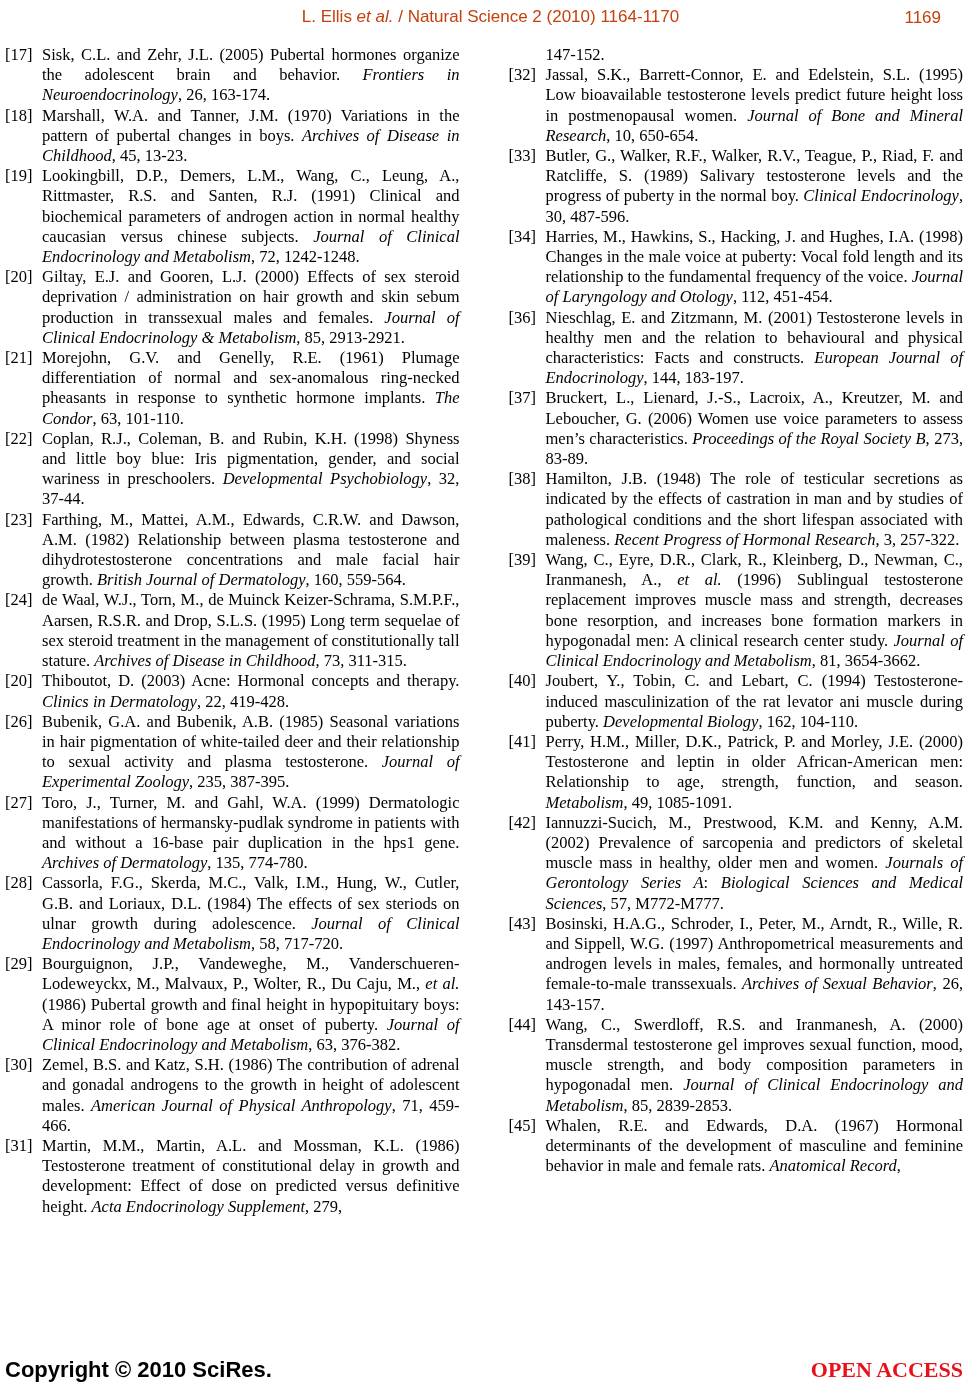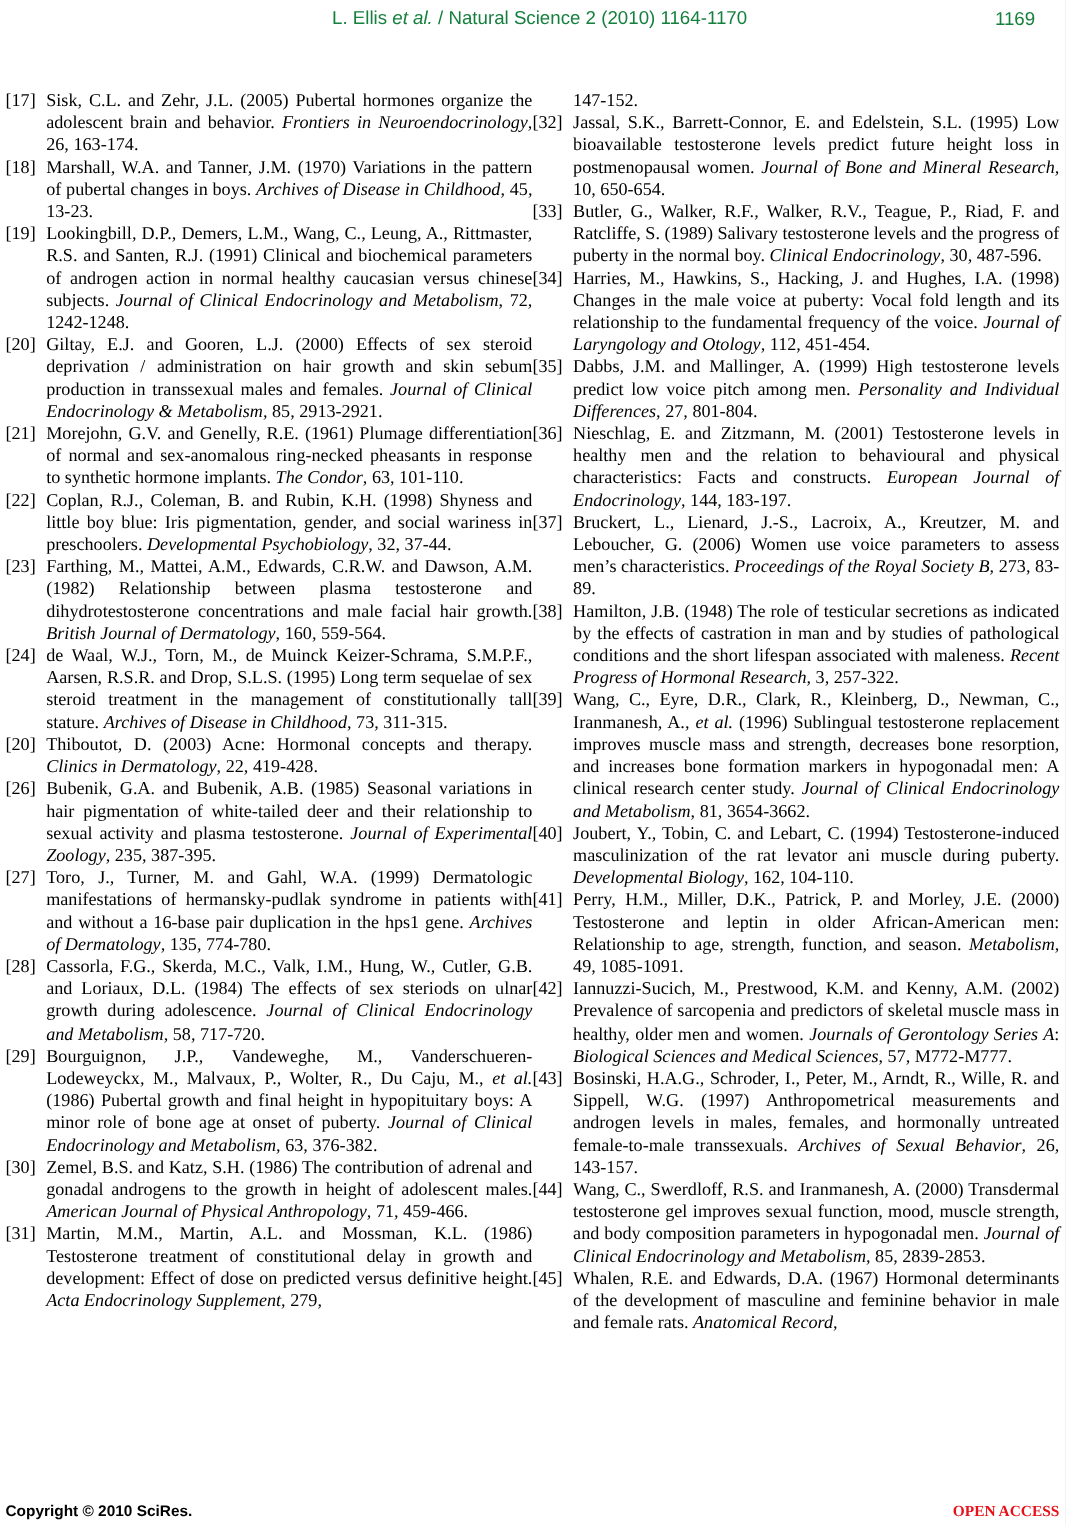--- a/index.html
+++ b/index.html
@@ -13,39 +13,39 @@
     overflow: hidden;
   }
   .header {
     position: absolute;
     top: 7px;
     left: 0;
     right: 0;
     height: 22px;
     font-family: "Liberation Sans", sans-serif;
     font-size: 17px;
-    color: #15803d;
+    color: #c2410c;
     margin-left: 12px;
   }
   .running-title { text-align: center; }
   .running-title .it { font-style: italic; }
   .page-number {
     position: absolute;
     top: 1px;
     right: 28px;
     font-family: Liberation Sans, sans-serif;
     font-size: 17px;
   }
   .columns {
     position: absolute;
     top: 45px;
     left: 5px;
     width: 958px;
     display: flex;
-    margin-top: 36px;
+    gap: 49px;
   }
   .col { flex: 1 1 0; min-width: 0; }
   .ref {
     position: relative;
     padding-left: 37px;
     text-align: justify;
     font-family: "Liberation Serif", serif;
     font-size: 16.5px;
     line-height: 20.2px;
     hyphens: none;
@@ -61,21 +61,21 @@
   .footer {
     position: absolute;
     left: 5px;
     width: 958px;
     bottom: 6px;
     display: flex;
     justify-content: space-between;
     align-items: baseline;
     font-family: "Liberation Sans", sans-serif;
     font-weight: bold;
-    font-size: 14px;
+    font-size: 22px;
   }
 </style>
 </head>
 <body>
 
 <div class="page">
 
   <div class="header">
     <div class="running-title">
       <span>L. Ellis </span><span class="it">et al.</span><span> / Natural Science 2 (2010) 1164-1170</span>
@@ -99,21 +99,20 @@
         <div class="ref"><span class="refnum">[28]</span><span><span>Cassorla, F.G., Skerda, M.C., Valk, I.M., Hung, W., Cutler, G.B. and Loriaux, D.L. (1984) The effects of sex steriods on ulnar growth during adolescence. </span><span class="it">Journal of Clinical Endocrinology and Metabolism</span><span>, </span><span class="bd">58</span><span>, 717-720.</span></span></div>
         <div class="ref"><span class="refnum">[29]</span><span><span>Bourguignon, J.P., Vandeweghe, M., Vanderschueren-Lodeweyckx, M., Malvaux, P., Wolter, R., Du Caju, M., </span><span class="it">et al.</span><span> (1986) Pubertal growth and final height in hypopituitary boys: A minor role of bone age at onset of puberty. </span><span class="it">Journal of Clinical Endocrinology and Metabolism</span><span>, </span><span class="bd">63</span><span>, 376-382.</span></span></div>
         <div class="ref"><span class="refnum">[30]</span><span><span>Zemel, B.S. and Katz, S.H. (1986) The contribution of adrenal and gonadal androgens to the growth in height of adolescent males. </span><span class="it">American Journal of Physical Anthropology</span><span>, </span><span class="bd">71</span><span>, 459-466.</span></span></div>
         <div class="ref"><span class="refnum">[31]</span><span><span>Martin, M.M., Martin, A.L. and Mossman, K.L. (1986) Testosterone treatment of constitutional delay in growth and development: Effect of dose on predicted versus definitive height. </span><span class="it">Acta Endocrinology Supplement</span><span>, </span><span class="bd">279</span><span>,</span></span></div>
       </div>
     <div class="col">
         <div class="ref"><span class="refnum"></span><span><span>147-152.</span></span></div>
         <div class="ref"><span class="refnum">[32]</span><span><span>Jassal, S.K., Barrett-Connor, E. and Edelstein, S.L. (1995) Low bioavailable testosterone levels predict future height loss in postmenopausal women. </span><span class="it">Journal of Bone and Mineral Research</span><span>, </span><span class="bd">10</span><span>, 650-654.</span></span></div>
         <div class="ref"><span class="refnum">[33]</span><span><span>Butler, G., Walker, R.F., Walker, R.V., Teague, P., Riad, F. and Ratcliffe, S. (1989) Salivary testosterone levels and the progress of puberty in the normal boy. </span><span class="it">Clinical Endocrinology</span><span>, </span><span class="bd">30</span><span>, 487-596.</span></span></div>
         <div class="ref"><span class="refnum">[34]</span><span><span>Harries, M., Hawkins, S., Hacking, J. and Hughes, I.A. (1998) Changes in the male voice at puberty: Vocal fold length and its relationship to the fundamental frequency of the voice. </span><span class="it">Journal of Laryngology and Otology</span><span>, </span><span class="bd">112</span><span>, 451-454.</span></span></div>
-        <div class="ref"><span class="refnum">[35]</span><span><span>Dabbs, J.M. and Mallinger, A. (1999) High testosterone levels predict low voice pitch among men. </span><span class="it">Personality and Individual Differences</span><span>, </span><span class="bd">27</span><span>, 801-804.</span></span></div>
         <div class="ref"><span class="refnum">[36]</span><span><span>Nieschlag, E. and Zitzmann, M. (2001) Testosterone levels in healthy men and the relation to behavioural and physical characteristics: Facts and constructs. </span><span class="it">European Journal of Endocrinology</span><span>, </span><span class="bd">144</span><span>, 183-197.</span></span></div>
         <div class="ref"><span class="refnum">[37]</span><span><span>Bruckert, L., Lienard, J.-S., Lacroix, A., Kreutzer, M. and Leboucher, G. (2006) Women use voice parameters to assess men’s characteristics. </span><span class="it">Proceedings of the Royal Society B</span><span>, </span><span class="bd">273</span><span>, 83-89.</span></span></div>
         <div class="ref"><span class="refnum">[38]</span><span><span>Hamilton, J.B. (1948) The role of testicular secretions as indicated by the effects of castration in man and by studies of pathological conditions and the short lifespan associated with maleness. </span><span class="it">Recent Progress of Hormonal Research</span><span>, </span><span class="bd">3</span><span>, 257-322.</span></span></div>
         <div class="ref"><span class="refnum">[39]</span><span><span>Wang, C., Eyre, D.R., Clark, R., Kleinberg, D., Newman, C., Iranmanesh, A., </span><span class="it">et al.</span><span> (1996) Sublingual testosterone replacement improves muscle mass and strength, decreases bone resorption, and increases bone formation markers in hypogonadal men: A clinical research center study. </span><span class="it">Journal of Clinical Endocrinology and Metabolism</span><span>, </span><span class="bd">81</span><span>, 3654-3662.</span></span></div>
         <div class="ref"><span class="refnum">[40]</span><span><span>Joubert, Y., Tobin, C. and Lebart, C. (1994) Testosterone-induced masculinization of the rat levator ani muscle during puberty. </span><span class="it">Developmental Biology</span><span>, </span><span class="bd">162</span><span>, 104-110.</span></span></div>
         <div class="ref"><span class="refnum">[41]</span><span><span>Perry, H.M., Miller, D.K., Patrick, P. and Morley, J.E. (2000) Testosterone and leptin in older African-American men: Relationship to age, strength, function, and season. </span><span class="it">Metabolism</span><span>, </span><span class="bd">49</span><span>, 1085-1091.</span></span></div>
         <div class="ref"><span class="refnum">[42]</span><span><span>Iannuzzi-Sucich, M., Prestwood, K.M. and Kenny, A.M. (2002) Prevalence of sarcopenia and predictors of skeletal muscle mass in healthy, older men and women. </span><span class="it">Journals of Gerontology Series A</span><span>: </span><span class="it">Biological Sciences and Medical Sciences</span><span>, </span><span class="bd">57</span><span>, M772-M777.</span></span></div>
         <div class="ref"><span class="refnum">[43]</span><span><span>Bosinski, H.A.G., Schroder, I., Peter, M., Arndt, R., Wille, R. and Sippell, W.G. (1997) Anthropometrical measurements and androgen levels in males, females, and hormonally untreated female-to-male transsexuals. </span><span class="it">Archives of Sexual Behavior</span><span>, </span><span class="bd">26</span><span>, 143-157.</span></span></div>
         <div class="ref"><span class="refnum">[44]</span><span><span>Wang, C., Swerdloff, R.S. and Iranmanesh, A. (2000) Transdermal testosterone gel improves sexual function, mood, muscle strength, and body composition parameters in hypogonadal men. </span><span class="it">Journal of Clinical Endocrinology and Metabolism</span><span>, </span><span class="bd">85</span><span>, 2839-2853.</span></span></div>
         <div class="ref"><span class="refnum">[45]</span><span><span>Whalen, R.E. and Edwards, D.A. (1967) Hormonal determinants of the development of masculine and feminine behavior in male and female rats. </span><span class="it">Anatomical Record</span><span>,</span></span></div>

